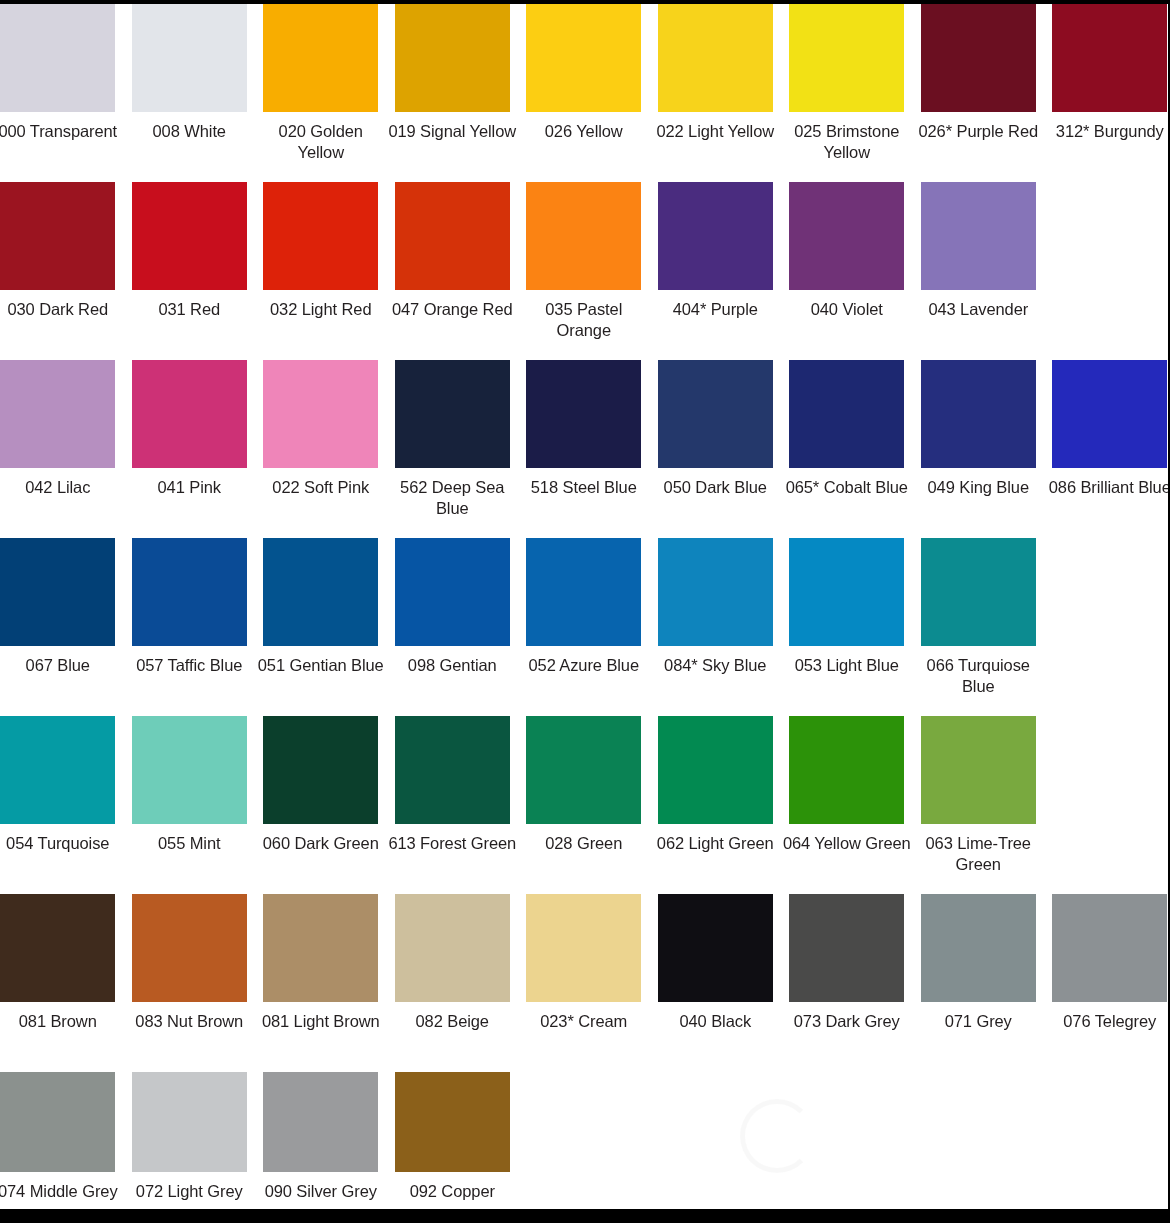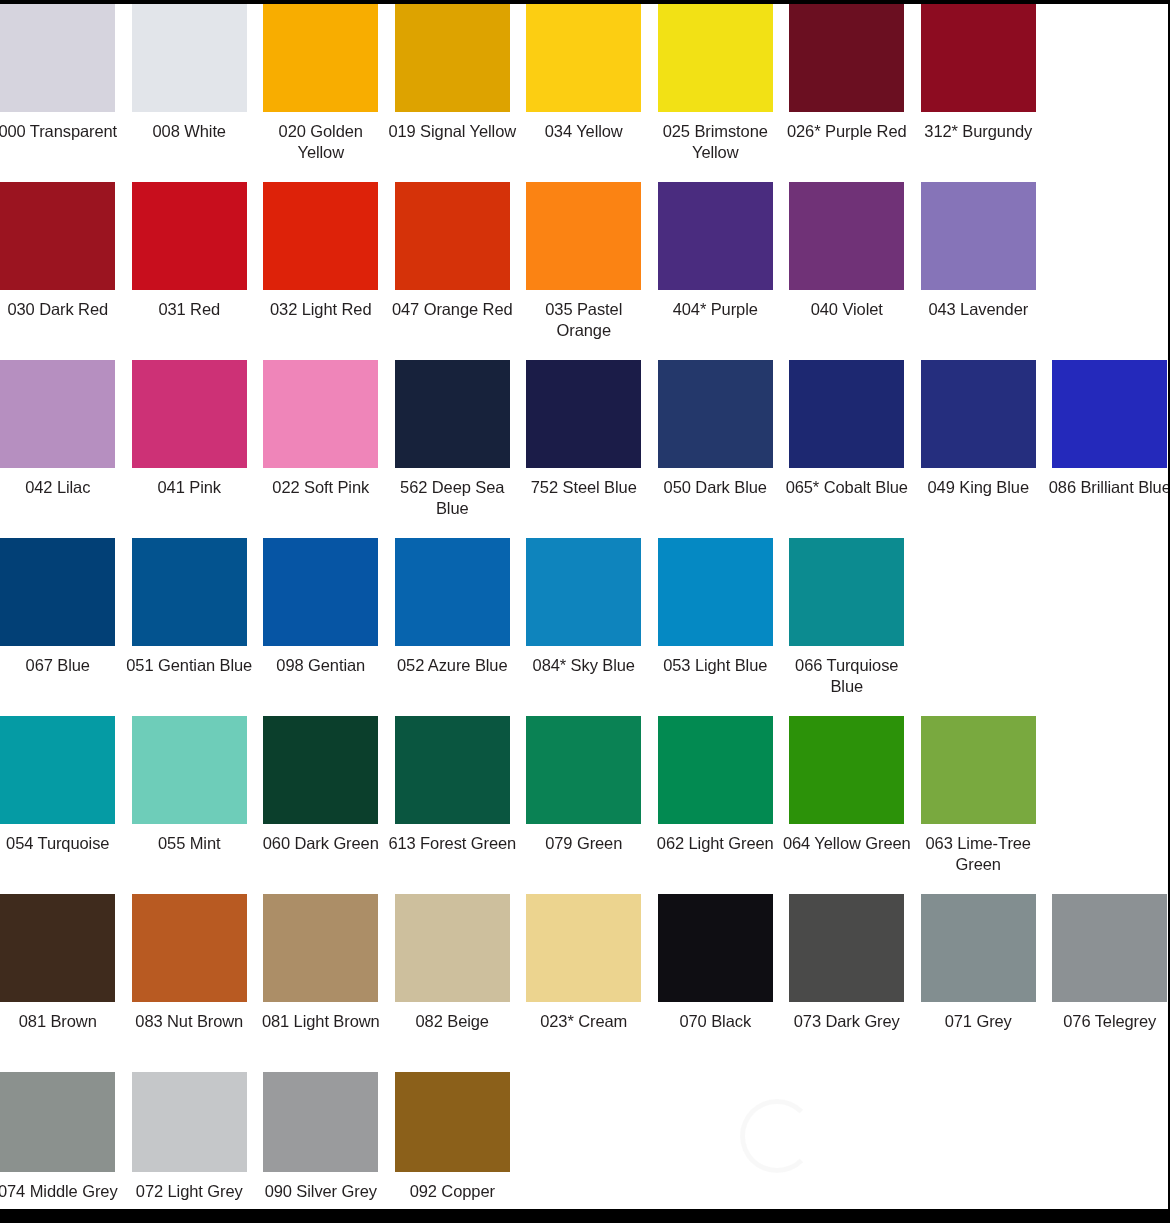--- a/index.html
+++ b/index.html
@@ -143,21 +143,25 @@
       <div class="swatch-cell">
         <div class="swatch-chip" title="020 Golden Yellow" style="background-color: rgb(248, 173, 0);"></div>
         <div class="swatch-label">020 Golden Yellow</div>
       </div>
       <div class="swatch-cell">
         <div class="swatch-chip" title="019 Signal Yellow" style="background-color: rgb(221, 163, 0);"></div>
         <div class="swatch-label">019 Signal Yellow</div>
       </div>
       <div class="swatch-cell">
         <div class="swatch-chip" title="021 Yellow" style="background-color: rgb(252, 206, 18);"></div>
-        <div class="swatch-label">034 Yellow</div>
+        <div class="swatch-label">026 Yellow</div>
+      </div>
+      <div class="swatch-cell">
+        <div class="swatch-chip" title="022 Light Yellow" style="background-color: rgb(247, 211, 27);"></div>
+        <div class="swatch-label">022 Light Yellow</div>
       </div>
       <div class="swatch-cell">
         <div class="swatch-chip" title="025 Brimstone Yellow" style="background-color: rgb(242, 225, 21);"></div>
         <div class="swatch-label">025 Brimstone Yellow</div>
       </div>
       <div class="swatch-cell">
         <div class="swatch-chip" title="026* Purple Red" style="background-color: rgb(107, 15, 33);"></div>
         <div class="swatch-label">026* Purple Red</div>
       </div>
       <div class="swatch-cell">
@@ -211,21 +215,21 @@
       <div class="swatch-cell">
         <div class="swatch-chip" title="045 Soft Pink" style="background-color: rgb(239, 133, 185);"></div>
         <div class="swatch-label">022 Soft Pink</div>
       </div>
       <div class="swatch-cell">
         <div class="swatch-chip" title="562 Deep Sea Blue" style="background-color: rgb(23, 34, 59);"></div>
         <div class="swatch-label">562 Deep Sea Blue</div>
       </div>
       <div class="swatch-cell">
         <div class="swatch-chip" title="518 Steel Blue" style="background-color: rgb(27, 28, 72);"></div>
-        <div class="swatch-label">752 Steel Blue</div>
+        <div class="swatch-label">518 Steel Blue</div>
       </div>
       <div class="swatch-cell">
         <div class="swatch-chip" title="050 Dark Blue" style="background-color: rgb(36, 56, 107);"></div>
         <div class="swatch-label">050 Dark Blue</div>
       </div>
       <div class="swatch-cell">
         <div class="swatch-chip" title="065* Cobalt Blue" style="background-color: rgb(29, 40, 113);"></div>
         <div class="swatch-label">065* Cobalt Blue</div>
       </div>
       <div class="swatch-cell">
@@ -236,20 +240,24 @@
         <div class="swatch-chip" title="086 Brilliant Blue" style="background-color: rgb(36, 41, 187);"></div>
         <div class="swatch-label">086 Brilliant Blue</div>
       </div>
     </div>
     <div class="swatch-row">
       <div class="swatch-cell">
         <div class="swatch-chip" title="067 Blue" style="background-color: rgb(2, 64, 118);"></div>
         <div class="swatch-label">067 Blue</div>
       </div>
       <div class="swatch-cell">
+        <div class="swatch-chip" title="057 Taffic Blue" style="background-color: rgb(10, 75, 150);"></div>
+        <div class="swatch-label">057 Taffic Blue</div>
+      </div>
+      <div class="swatch-cell">
         <div class="swatch-chip" title="051 Gentian Blue" style="background-color: rgb(3, 83, 143);"></div>
         <div class="swatch-label">051 Gentian Blue</div>
       </div>
       <div class="swatch-cell">
         <div class="swatch-chip" title="098 Gentian" style="background-color: rgb(6, 85, 164);"></div>
         <div class="swatch-label">098 Gentian</div>
       </div>
       <div class="swatch-cell">
         <div class="swatch-chip" title="052 Azure Blue" style="background-color: rgb(7, 100, 174);"></div>
         <div class="swatch-label">052 Azure Blue</div>
@@ -279,21 +287,21 @@
       <div class="swatch-cell">
         <div class="swatch-chip" title="060 Dark Green" style="background-color: rgb(11, 63, 44);"></div>
         <div class="swatch-label">060 Dark Green</div>
       </div>
       <div class="swatch-cell">
         <div class="swatch-chip" title="613 Forest Green" style="background-color: rgb(10, 86, 64);"></div>
         <div class="swatch-label">613 Forest Green</div>
       </div>
       <div class="swatch-cell">
         <div class="swatch-chip" title="061 Green" style="background-color: rgb(10, 130, 84);"></div>
-        <div class="swatch-label">079 Green</div>
+        <div class="swatch-label">028 Green</div>
       </div>
       <div class="swatch-cell">
         <div class="swatch-chip" title="062 Light Green" style="background-color: rgb(2, 138, 81);"></div>
         <div class="swatch-label">062 Light Green</div>
       </div>
       <div class="swatch-cell">
         <div class="swatch-chip" title="064 Yellow Green" style="background-color: rgb(44, 146, 9);"></div>
         <div class="swatch-label">064 Yellow Green</div>
       </div>
       <div class="swatch-cell">
@@ -317,21 +325,21 @@
       <div class="swatch-cell">
         <div class="swatch-chip" title="082 Beige" style="background-color: rgb(205, 191, 157);"></div>
         <div class="swatch-label">082 Beige</div>
       </div>
       <div class="swatch-cell">
         <div class="swatch-chip" title="023* Cream" style="background-color: rgb(236, 212, 143);"></div>
         <div class="swatch-label">023* Cream</div>
       </div>
       <div class="swatch-cell">
         <div class="swatch-chip" title="070 Black" style="background-color: rgb(15, 14, 19);"></div>
-        <div class="swatch-label">070 Black</div>
+        <div class="swatch-label">040 Black</div>
       </div>
       <div class="swatch-cell">
         <div class="swatch-chip" title="073 Dark Grey" style="background-color: rgb(74, 74, 73);"></div>
         <div class="swatch-label">073 Dark Grey</div>
       </div>
       <div class="swatch-cell">
         <div class="swatch-chip" title="071 Grey" style="background-color: rgb(130, 142, 144);"></div>
         <div class="swatch-label">071 Grey</div>
       </div>
       <div class="swatch-cell">

